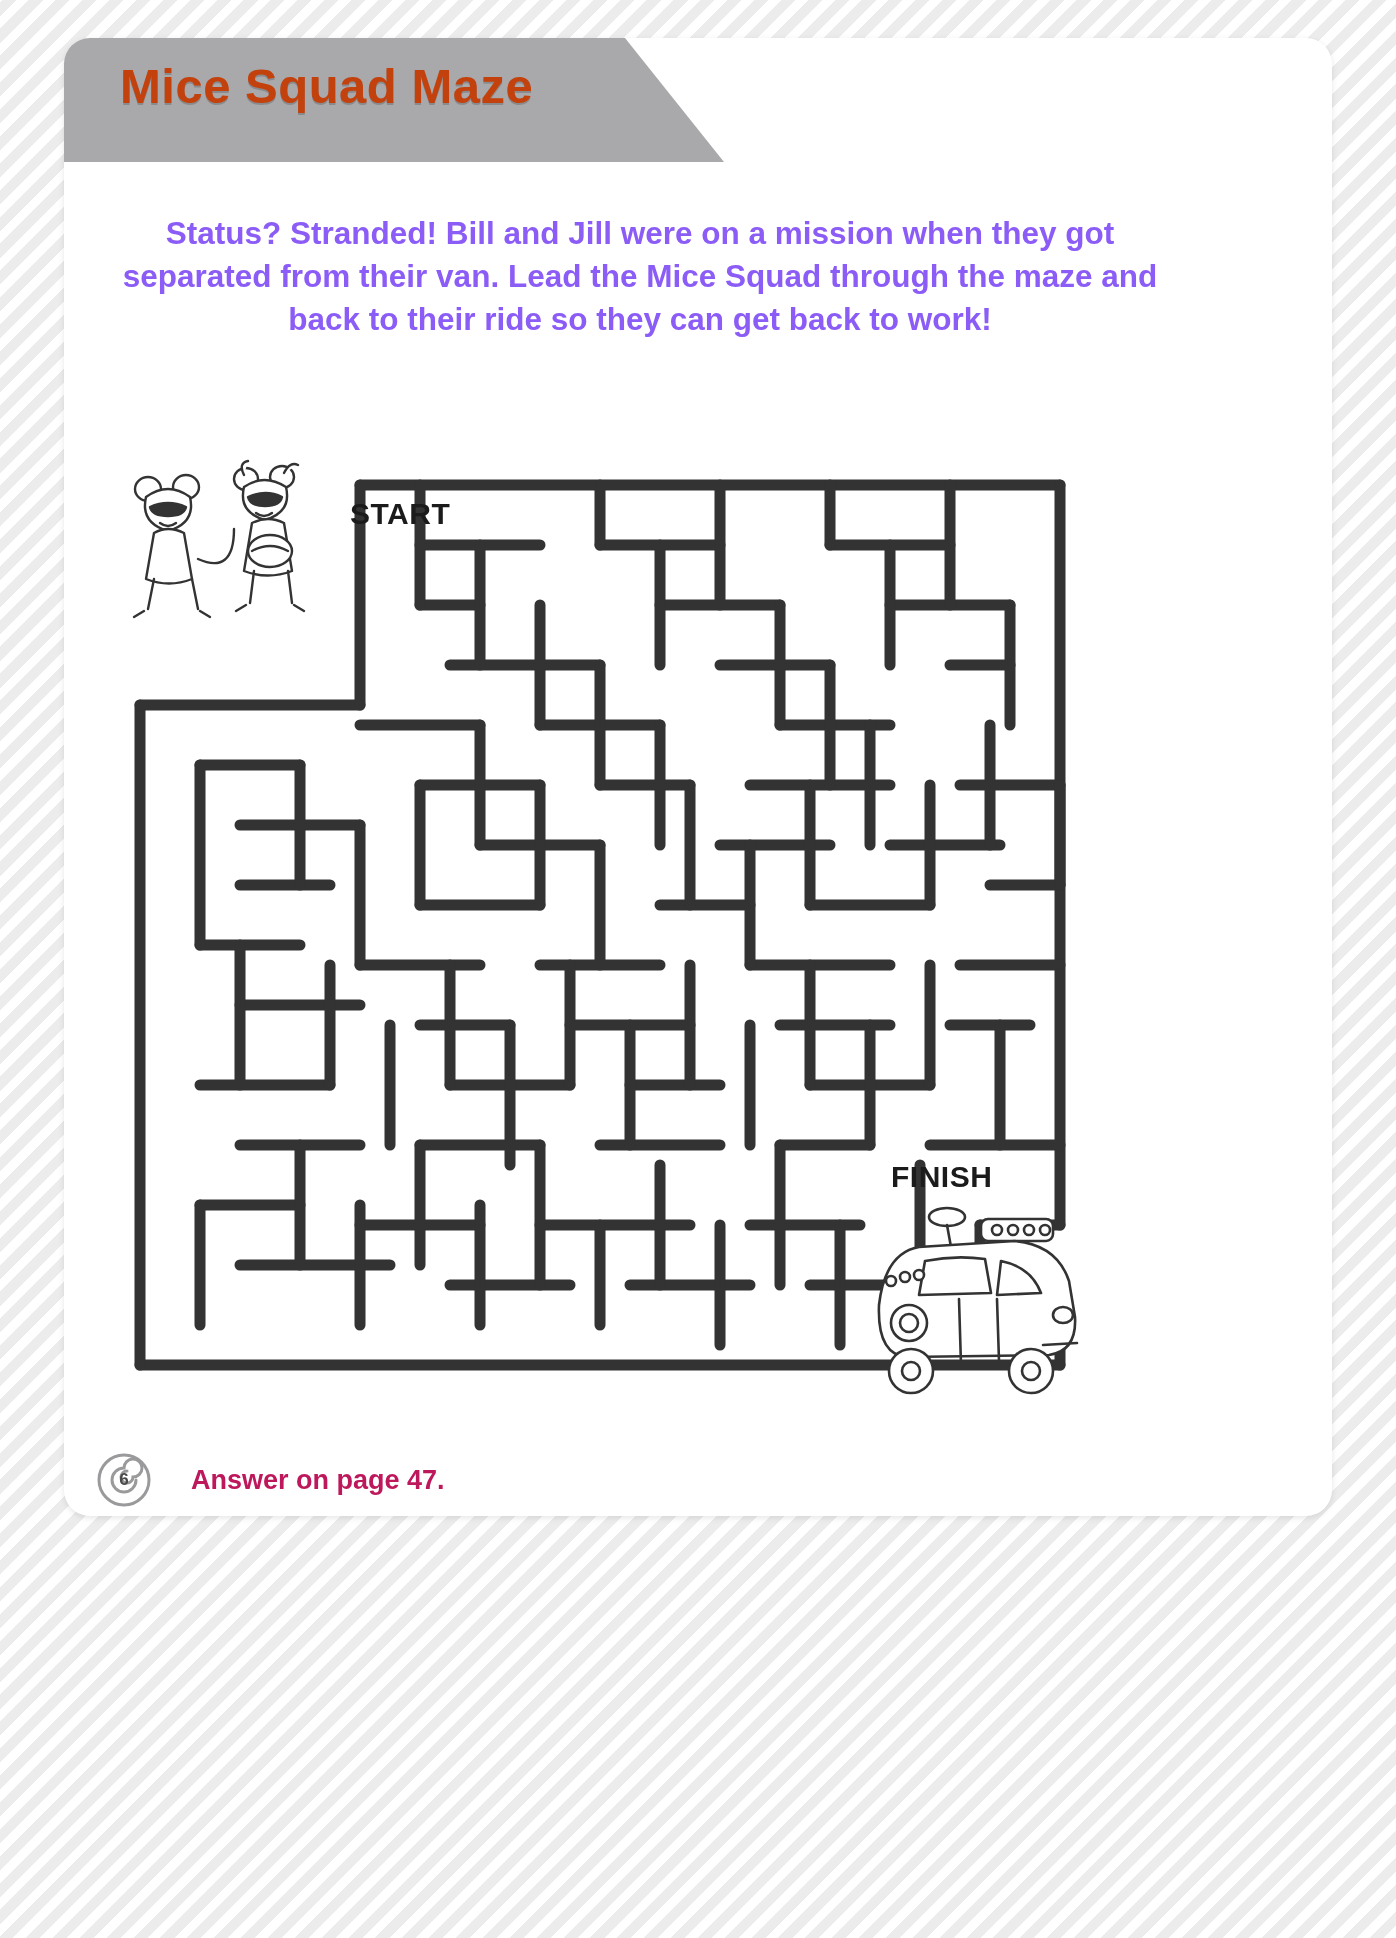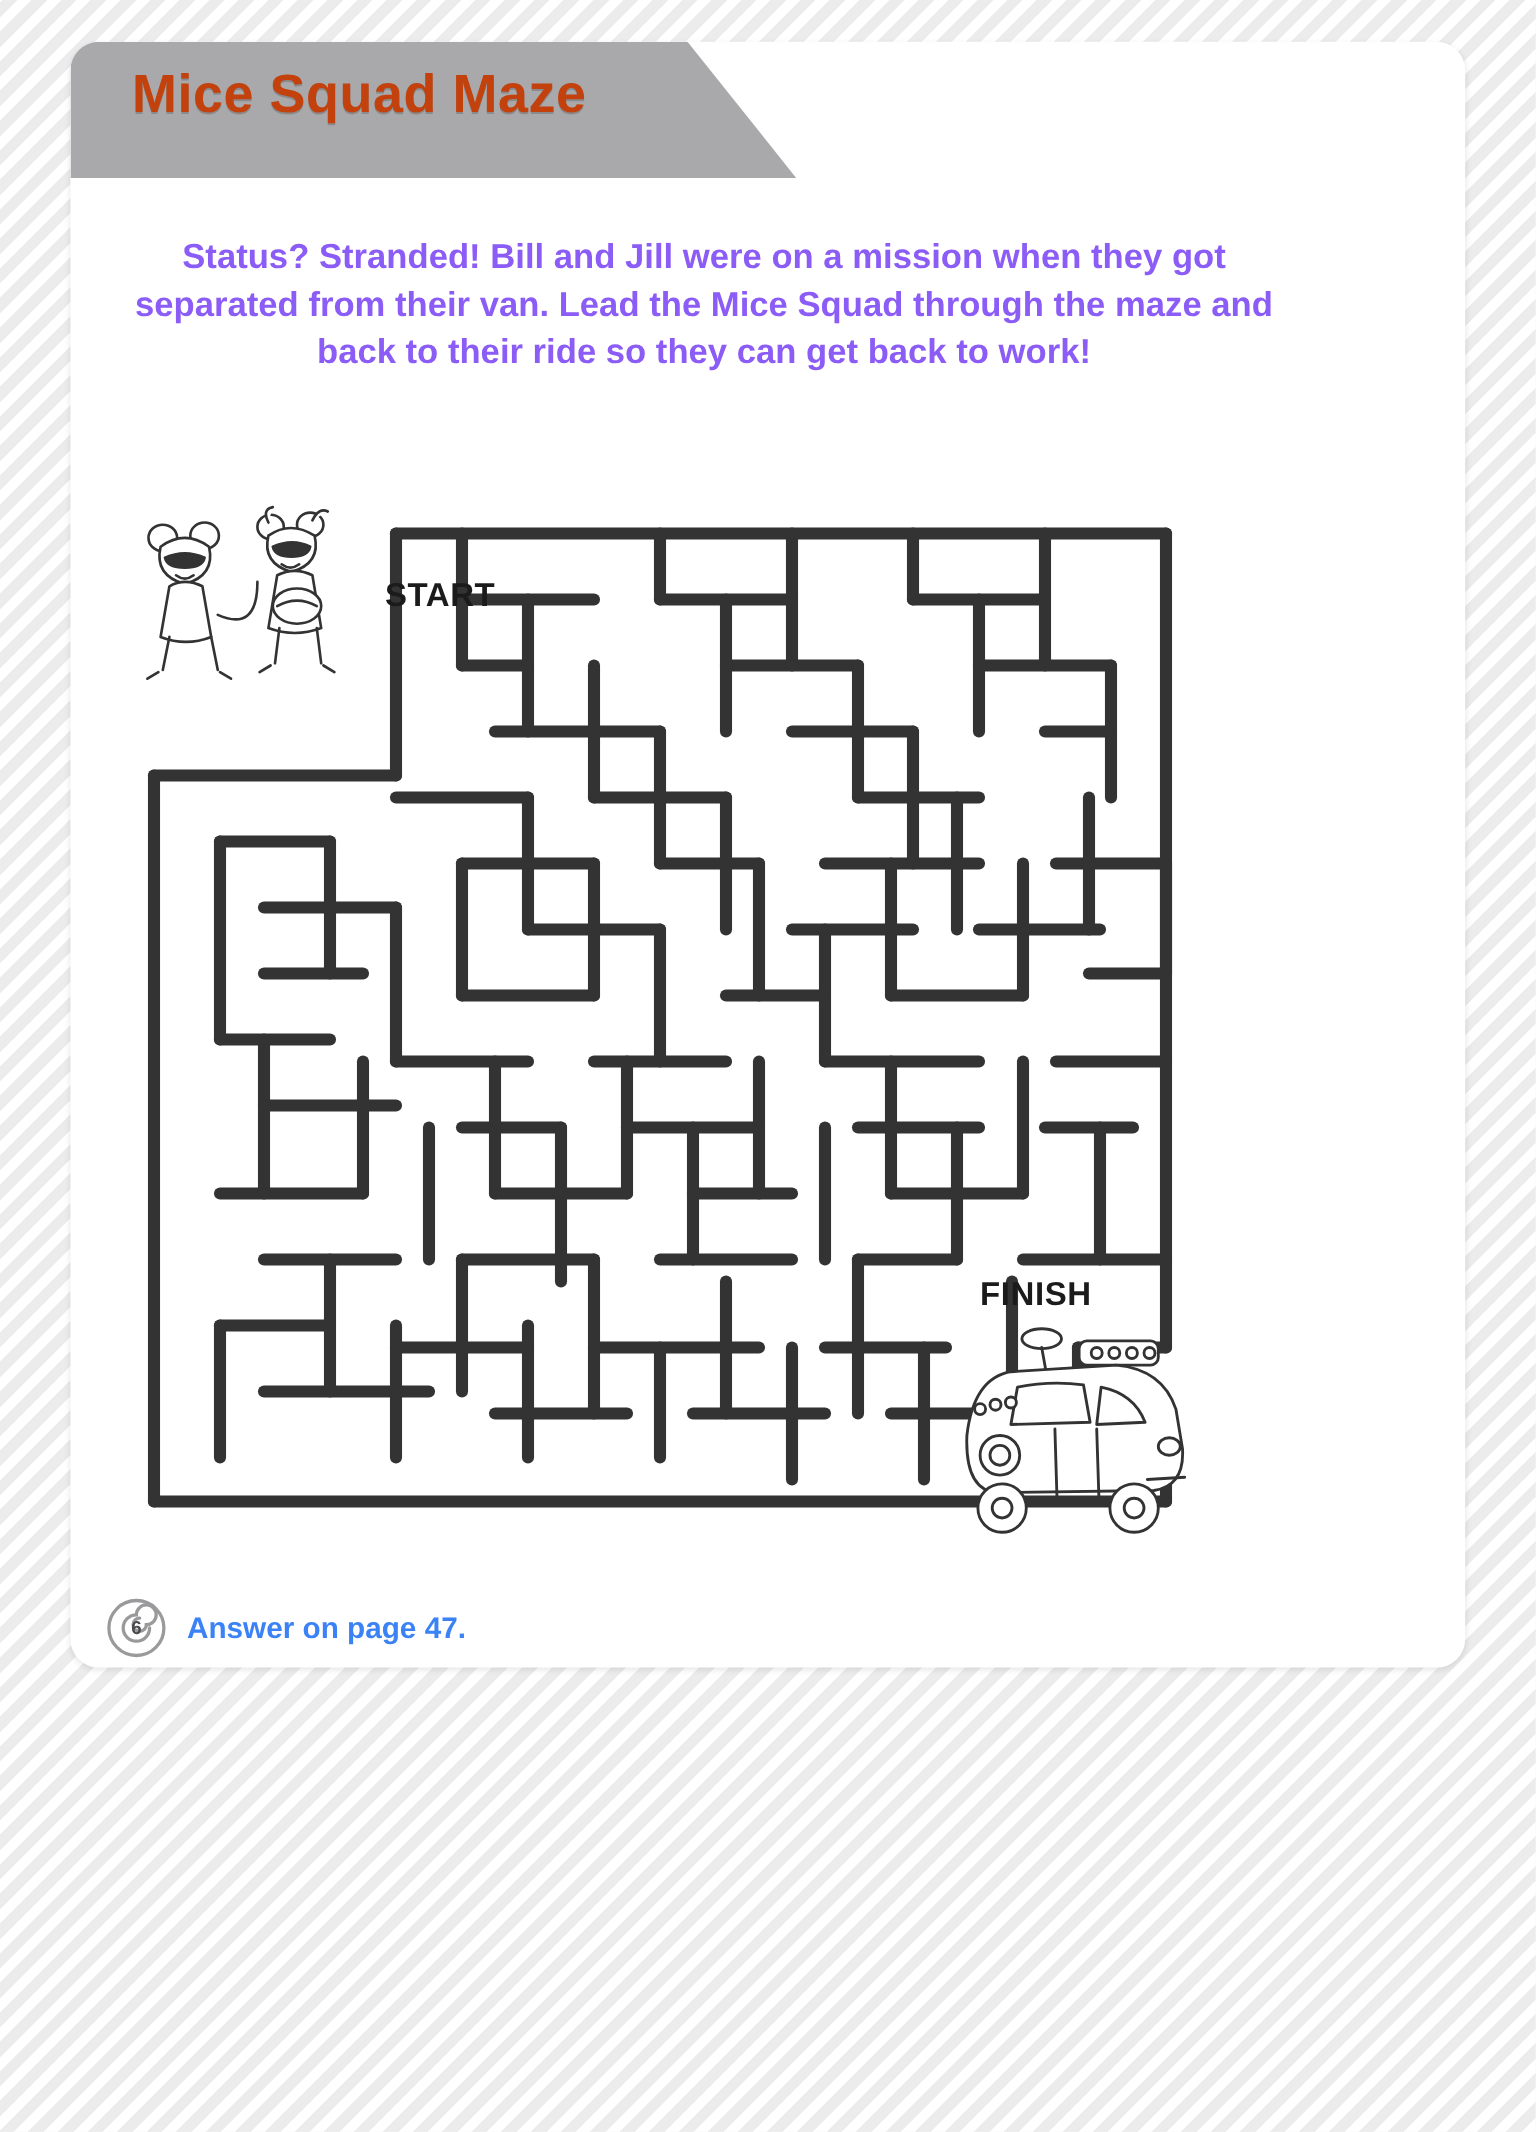--- a/index.html
+++ b/index.html
@@ -90,21 +90,20 @@
   .maze-svg { display: block; }
 
   .label-start {
     position: absolute;
     left: 350px;
     top: 497px;
     font-size: 30px;
     font-weight: bold;
     color: #1b1b1b;
     letter-spacing: 0.5px;
-    margin-top: 28px;
   }
   .label-finish {
     position: absolute;
     left: 891px;
     top: 1160px;
     font-size: 30px;
     font-weight: bold;
     color: #1b1b1b;
     letter-spacing: 0.5px;
   }
@@ -145,21 +144,22 @@
     display: flex;
     align-items: center;
     justify-content: center;
     font-size: 17px;
     font-weight: bold;
     color: #4a4a4c;
   }
   .answer-text {
     font-size: 27px;
     font-weight: bold;
-    color: #3b82f6;
+    color: #be185d;
+    margin-left: 21px;
   }
 </style>
 </head>
 <body>
 
 <div class="page-bg"></div>
 
 <div class="card"></div>
 
 <div class="header-tab"></div>

